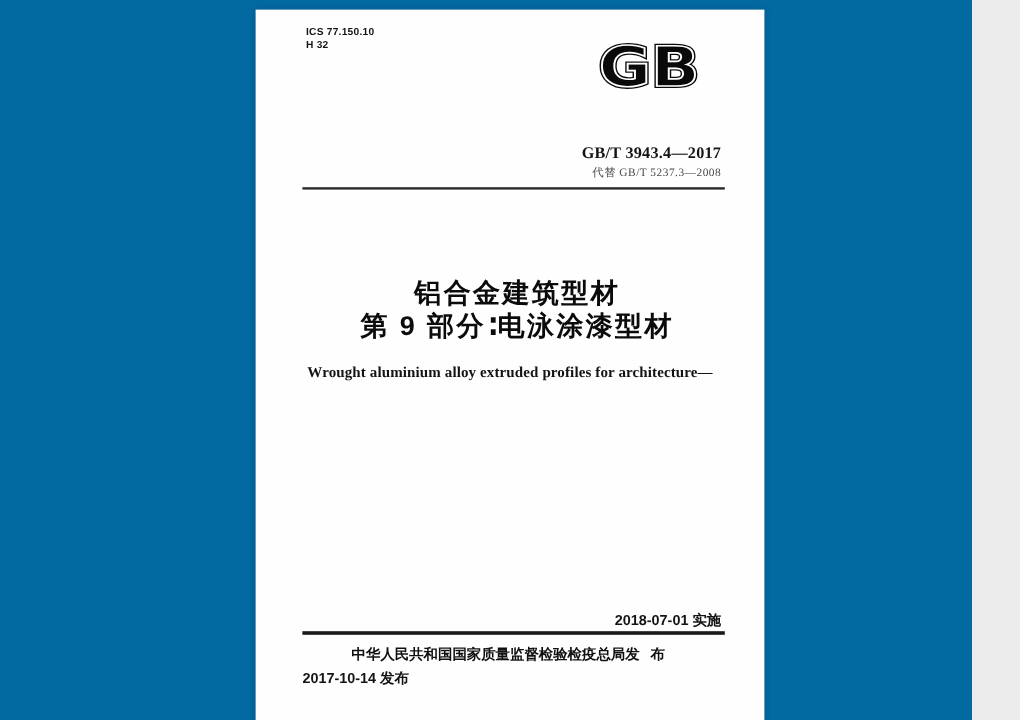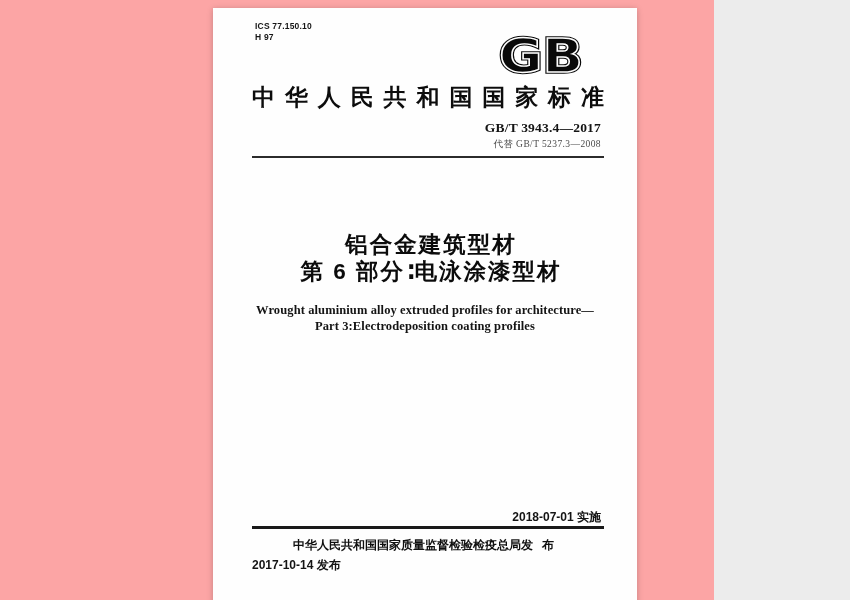--- a/index.html
+++ b/index.html
@@ -3,22 +3,22 @@
 <meta charset="utf-8">
 <style>
   * { margin: 0; padding: 0; box-sizing: border-box; }
   html, body { width: 850px; height: 600px; overflow: hidden; }
   body {
     font-family: "Liberation Sans", sans-serif;
     background: #ececec;
     position: relative;
   }
   .stage {
-    position: absolute; left: 0; top: 0; width: 714px; height: 600px;
-    background: #fca5a5; overflow: hidden;
+    position: absolute; left: 0; top: 0; width: 810px; height: 600px;
+    background: #0369a1; overflow: hidden;
   }
   .paper {
     position: absolute; left: 213px; top: 8px; width: 424px; height: 620px;
     background: #fefefe;
     box-shadow: 0 1px 6px rgba(0,0,0,0.22);
     color: #111;
   }
   .abs { position: absolute; }
 
   .ics {
@@ -92,45 +92,43 @@
   }
 </style>
 </head>
 <body>
 
 <div class="stage">
   <div class="paper">
 
     <div class="abs ics">
       <div>ICS 77.150.10</div>
-      <div>H 97</div>
+      <div>H 32</div>
     </div>
 
     <svg class="abs gb-logo" viewBox="0 0 92 52" aria-hidden="true">
       <text x="46" y="44" text-anchor="middle" textLength="84" lengthAdjust="spacingAndGlyphs" font-family="'DejaVu Sans', sans-serif" font-size="46" font-weight="900" fill="#0a0a0a" stroke="#0a0a0a" stroke-width="3.5">GB</text>
       <text x="46" y="44" text-anchor="middle" textLength="84" lengthAdjust="spacingAndGlyphs" font-family="'DejaVu Sans', sans-serif" font-size="46" font-weight="900" fill="none" stroke="#ffffff" stroke-width="1.4">GB</text>
     </svg>
 
-    <div class="abs national-heading">中华人民共和国国家标准</div>
 
     <div class="abs stdnum-block">
       <div class="stdnum-main">GB/T 3943.4—2017</div>
       <div class="stdnum-replaces">代替 GB/T 5237.3—2008</div>
     </div>
 
     <div class="abs rule-top"></div>
 
     <div class="abs cn-title">
       <span class="line">铝合金建筑型材</span>
-      <span class="line">第 6 部分∶电泳涂漆型材</span>
+      <span class="line">第 9 部分∶电泳涂漆型材</span>
     </div>
 
     <div class="abs en-title">
       <span class="line">Wrought aluminium alloy extruded profiles for architecture—</span>
-      <span class="line">Part 3:Electrodeposition coating profiles</span>
     </div>
 
     <div class="abs date-issue">2017-10-14 发布</div>
     <div class="abs date-implement">2018-07-01 实施</div>
 
     <div class="abs rule-bottom"></div>
 
     <div class="abs issuer-row">
       <span class="issuer-lines">
         <span>中华人民共和国国家质量监督检验检疫总局</span>

